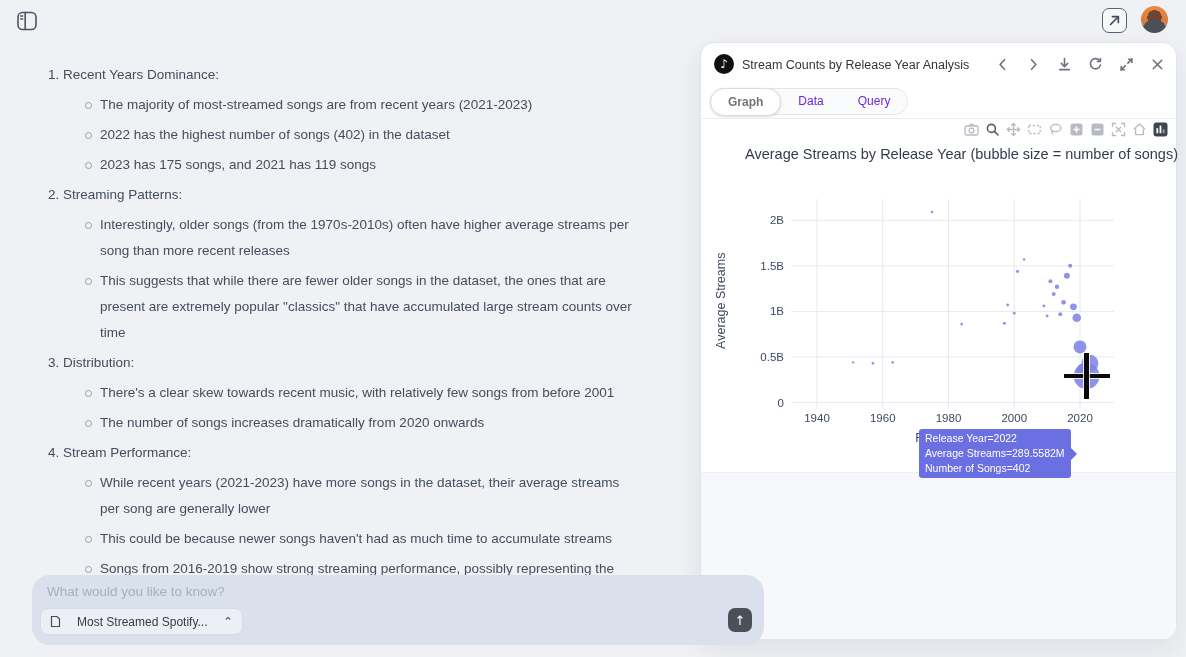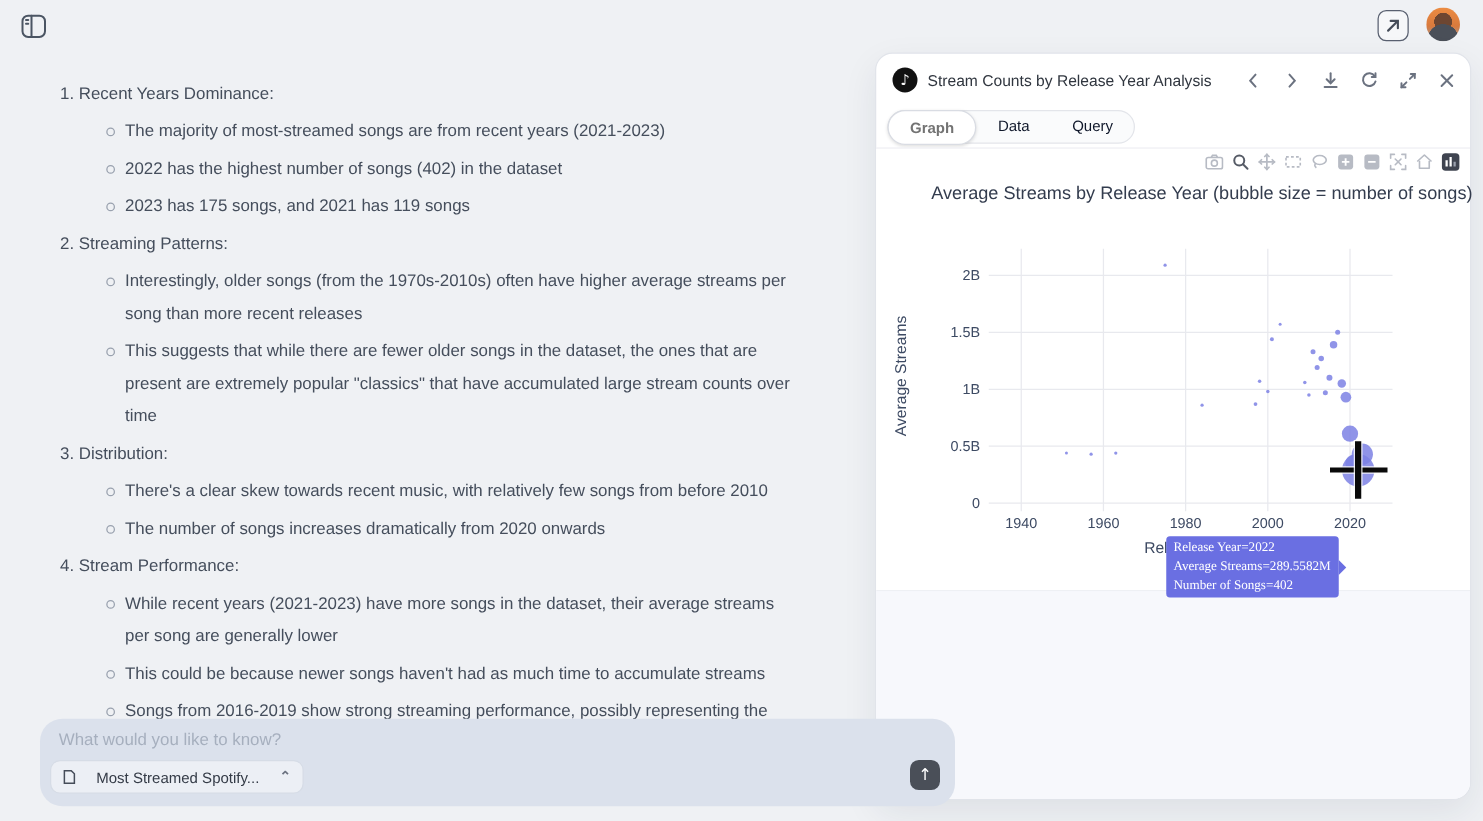--- a/index.html
+++ b/index.html
@@ -35,21 +35,21 @@
   #panel{position:absolute;left:700px;top:42px;width:477px;height:598px;background:#fff;border:1px solid #e1e4ea;
     border-radius:14px;box-shadow:0 10px 28px rgba(30,40,60,.08);box-sizing:border-box;z-index:10}
   #panel-header{position:absolute;left:0;top:0;right:0;height:44px}
   #panel-logo{position:absolute;left:13px;top:11px;width:20px;height:20px;border-radius:50%;background:#111;color:#fff;
     font-size:12px;text-align:center;line-height:20px;font-family:"DejaVu Sans",sans-serif}
   #panel-title{position:absolute;left:41px;top:15px;font-size:12.5px;color:#30363f}
   #panel-nav{position:absolute;right:10px;top:13px;display:flex;gap:14px}
   #panel-nav .nav-ic{width:17px;height:17px;cursor:pointer}
   #tabs{position:absolute;left:9px;top:45px;display:inline-flex;align-items:center;height:25px;
     border:1px solid #e3e5ea;border-radius:18px;background:#fafbfc}
-  .tab{font-size:12px;color:#0f172a;padding:0 17px;height:25px;line-height:25px;border-radius:18px;cursor:pointer}
+  .tab{font-size:12px;color:#6d28d9;padding:0 17px;height:25px;line-height:25px;border-radius:18px;cursor:pointer}
   .tab.active{background:#fff;border:1px solid #d9dce3;box-shadow:0 1px 3px rgba(0,0,0,.14);color:#737373;font-weight:bold;
     margin:-1px 0 -1px -1px;height:26px;line-height:26px}
   #tab-divider{position:absolute;left:0;right:0;top:75px;height:1px;background:#ececf1}
   #chart-area{position:absolute;left:0;top:76px;right:0;height:353px;background:#fff;overflow:visible}
   #modebar{position:absolute;top:3px;right:8px;display:flex;gap:6px;align-items:center;z-index:5}
   #modebar .mb{width:15px;height:15px;cursor:pointer}
   #chart-svg{position:absolute;left:0;top:0}
   #tooltip{position:absolute;background:#6a6fe2;color:#fff;font-size:10.5px;line-height:15px;padding:2px 6px;border-radius:3px;z-index:6;white-space:nowrap}
   #tooltip:after{content:"";position:absolute;right:-6px;top:50%;margin-top:-6px;border:6px solid transparent;border-left-color:#6a6fe2;border-right-width:0}
   .xhair{position:absolute;background:#0a0a0a;box-shadow:0 0 0 1px rgba(255,255,255,.85);z-index:7}
@@ -95,21 +95,21 @@
       <span class="marker"></span>
       <span>Interestingly, older songs (from the 1970s-2010s) often have higher average streams per song than more recent releases</span>
     </div>
     <div class="bullet">
       <span class="marker"></span>
       <span>This suggests that while there are fewer older songs in the dataset, the ones that are present are extremely popular "classics" that have accumulated large stream counts over time</span>
     </div>
     <div class="sec-title">3. Distribution:</div>
     <div class="bullet">
       <span class="marker"></span>
-      <span>There's a clear skew towards recent music, with relatively few songs from before 2010</span>
+      <span>There's a clear skew towards recent music, with relatively few songs from before 2001</span>
     </div>
     <div class="bullet">
       <span class="marker"></span>
       <span>The number of songs increases dramatically from 2020 onwards</span>
     </div>
     <div class="sec-title">4. Stream Performance:</div>
     <div class="bullet">
       <span class="marker"></span>
       <span>While recent years (2021-2023) have more songs in the dataset, their average streams per song are generally lower</span>
     </div>
@@ -266,21 +266,21 @@
         <circle cx="365.85" cy="156.87100000000004" r="3" fill="#7c81e4" fill-opacity="0.85"></circle>
         <circle cx="369.13750000000005" cy="146.85000000000002" r="2" fill="#7c81e4" fill-opacity="0.85"></circle>
         <circle cx="372.425" cy="187.845" r="3.4" fill="#7c81e4" fill-opacity="0.85"></circle>
         <circle cx="375.71250000000003" cy="198.777" r="4.3" fill="#7c81e4" fill-opacity="0.85"></circle>
         <circle cx="379" cy="227.929" r="6.5" fill="#7c81e4" fill-opacity="0.85"></circle>
         <circle cx="382.2875" cy="251.615" r="7" fill="#7c81e4" fill-opacity="0.85"></circle>
         <circle cx="385.575" cy="257.11744" r="13" fill="#7c81e4" fill-opacity="0.85"></circle>
         <circle cx="388.8625" cy="244.327" r="8.5" fill="#7c81e4" fill-opacity="0.85"></circle>
       </svg>
 
-    <div id="tooltip" style="right: 105.425px; top: 310.117px; font-family: Liberation Serif, serif;">
+    <div id="tooltip" style="right: 105.425px; top: 310.117px;">
       <div>Release Year=2022</div>
       <div>Average Streams=289.5582M</div>
       <div>Number of Songs=402</div>
     </div>
     <div class="xhair" id="xhair-h" style="left: 362.575px; top: 254.917px; width: 46px; height: 4.5px;"></div>
     <div class="xhair" id="xhair-v" style="left: 383.375px; top: 234.117px; width: 4.5px; height: 46px;"></div>
   </div>
 
   <div id="panel-lower"></div>
 </section>

